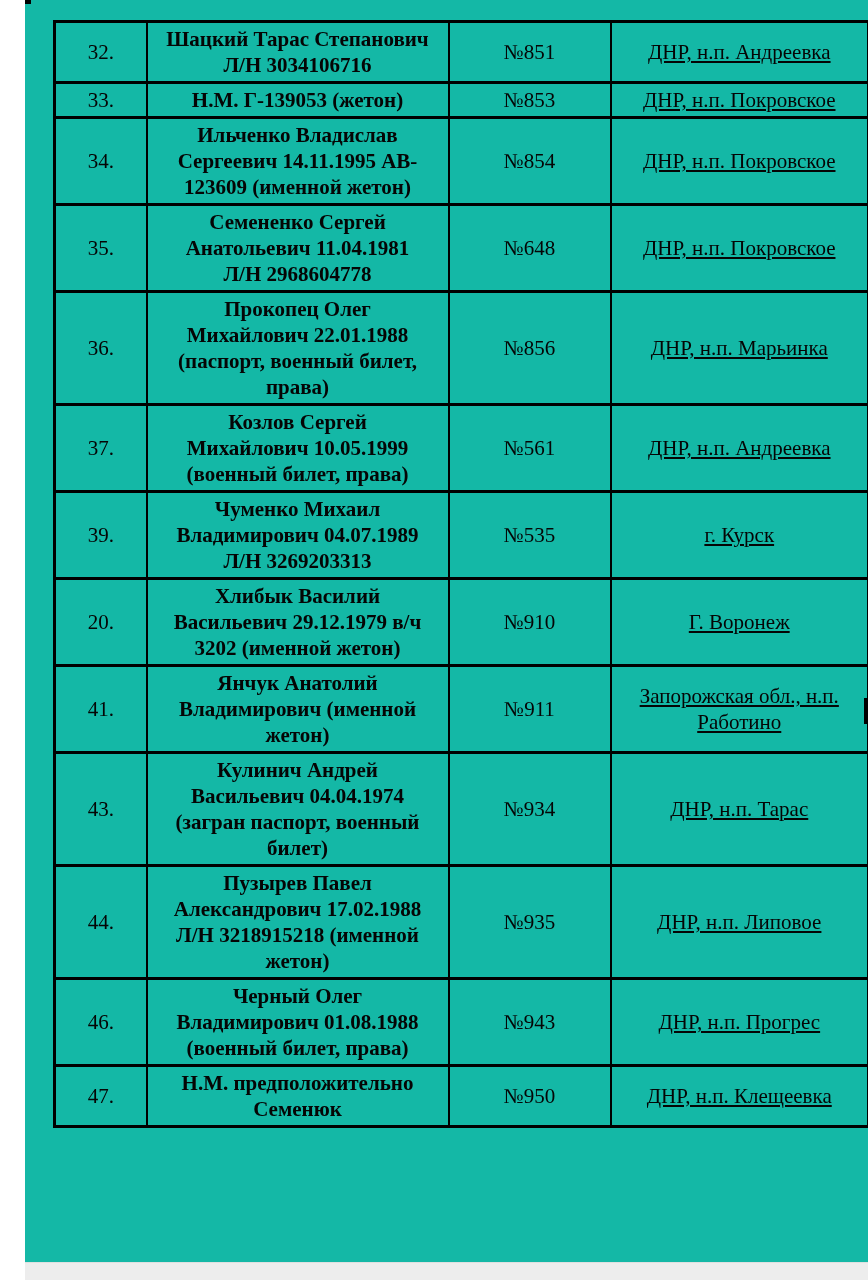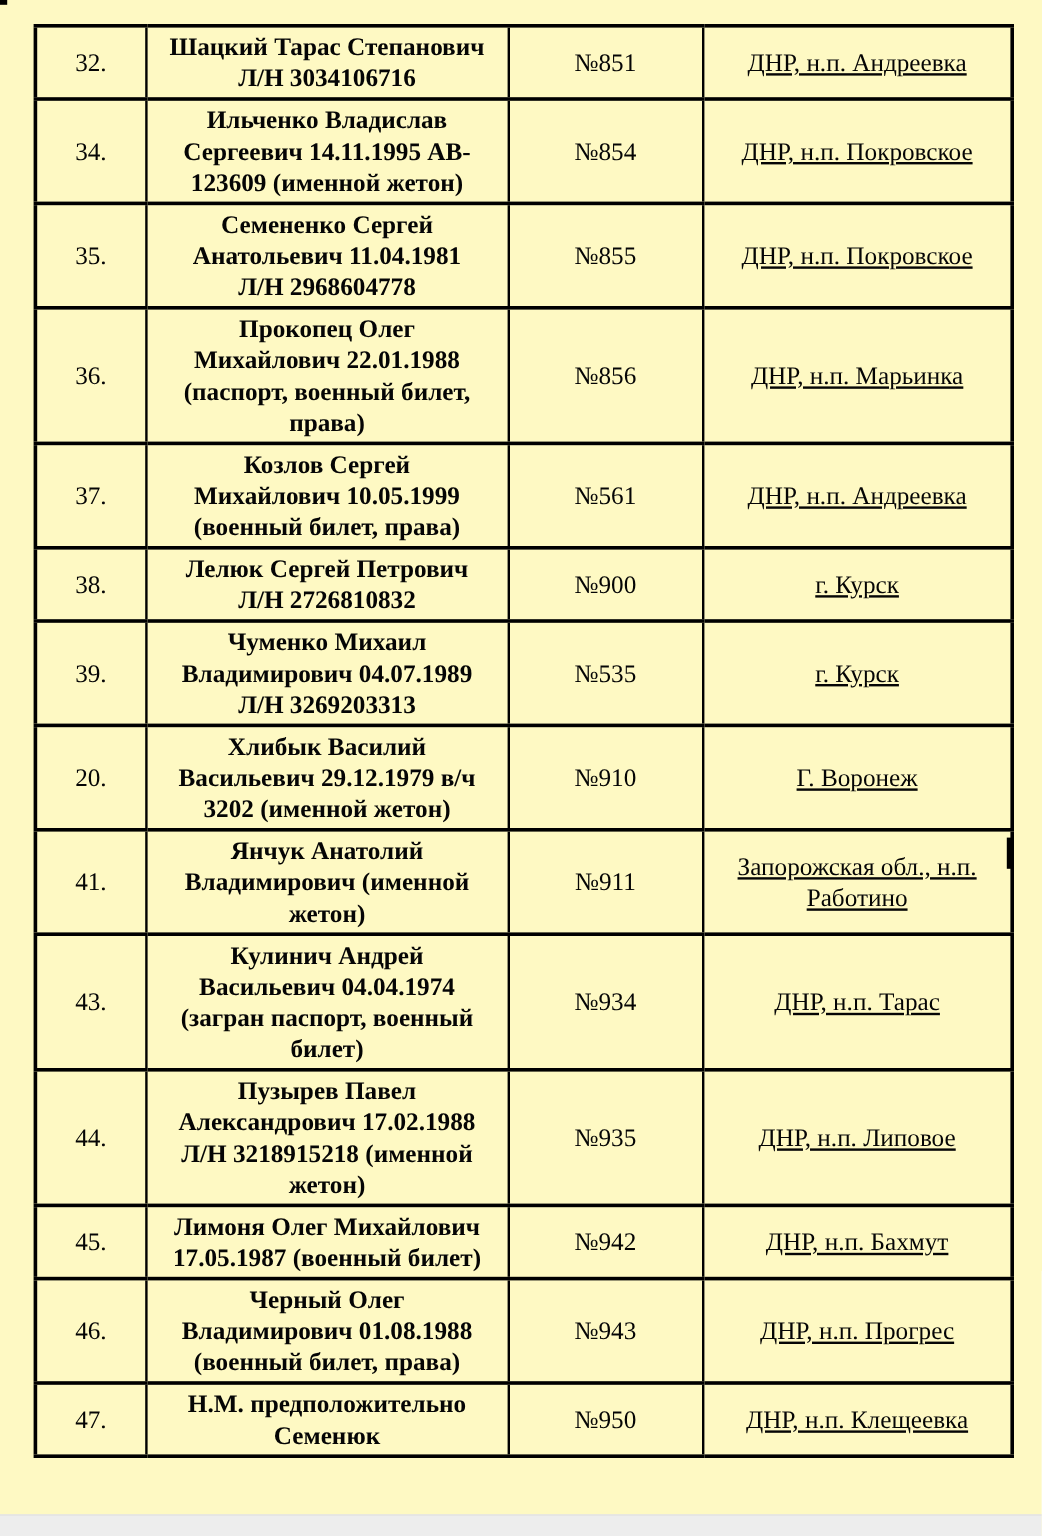--- a/index.html
+++ b/index.html
@@ -11,21 +11,22 @@
     width: 868px;
     height: 1280px;
     position: relative;
     overflow: hidden;
     font-family: "Liberation Serif", "DejaVu Serif", serif;
     color: #050505;
   }
   .page {
     position: absolute;
     inset: 0;
-    background: #fef9c3;
+    background: #14b8a6;
+    margin-left: 25px;
   }
   table.doc-table {
     position: absolute;
     left: 28px;
     top: 20px;
     width: 814px;
     border-collapse: collapse;
     table-layout: fixed;
     border: 3px solid #000;
   }
@@ -87,60 +88,59 @@
     </colgroup>
     <tbody>
         <tr>
           <td class="col-index">32.</td>
           <td class="col-name">Шацкий Тарас Степанович
 Л/Н 3034106716</td>
           <td class="col-ref">№851</td>
           <td class="col-place">ДНР, н.п. Андреевка</td>
         </tr>
         <tr>
+          <td class="col-index">33.</td>
+          <td class="col-name">Н.М. Г-139053 (жетон)</td>
+          <td class="col-ref">№853</td>
+          <td class="col-place">ДНР, н.п. Покровское</td>
+        </tr>
+        <tr>
           <td class="col-index">34.</td>
           <td class="col-name">Ильченко Владислав
 Сергеевич 14.11.1995 АВ-
 123609 (именной жетон)</td>
           <td class="col-ref">№854</td>
           <td class="col-place">ДНР, н.п. Покровское</td>
         </tr>
         <tr>
           <td class="col-index">35.</td>
           <td class="col-name">Семененко Сергей
 Анатольевич 11.04.1981
 Л/Н 2968604778</td>
-          <td class="col-ref">№855</td>
+          <td class="col-ref">№648</td>
           <td class="col-place">ДНР, н.п. Покровское</td>
         </tr>
         <tr>
           <td class="col-index">36.</td>
           <td class="col-name">Прокопец Олег
 Михайлович 22.01.1988
 (паспорт, военный билет,
 права)</td>
           <td class="col-ref">№856</td>
           <td class="col-place">ДНР, н.п. Марьинка</td>
         </tr>
         <tr>
           <td class="col-index">37.</td>
           <td class="col-name">Козлов Сергей
 Михайлович 10.05.1999
 (военный билет, права)</td>
           <td class="col-ref">№561</td>
           <td class="col-place">ДНР, н.п. Андреевка</td>
         </tr>
         <tr>
-          <td class="col-index">38.</td>
-          <td class="col-name">Лелюк Сергей Петрович
-Л/Н 2726810832</td>
-          <td class="col-ref">№900</td>
-          <td class="col-place">г. Курск</td>
-        </tr>
-        <tr>
           <td class="col-index">39.</td>
           <td class="col-name">Чуменко Михаил
 Владимирович 04.07.1989
 Л/Н 3269203313</td>
           <td class="col-ref">№535</td>
           <td class="col-place">г. Курск</td>
         </tr>
         <tr>
           <td class="col-index">20.</td>
           <td class="col-name">Хлибык Василий
@@ -170,27 +170,20 @@
         <tr>
           <td class="col-index">44.</td>
           <td class="col-name">Пузырев Павел
 Александрович 17.02.1988
 Л/Н 3218915218 (именной
 жетон)</td>
           <td class="col-ref">№935</td>
           <td class="col-place">ДНР, н.п. Липовое</td>
         </tr>
         <tr>
-          <td class="col-index">45.</td>
-          <td class="col-name">Лимоня Олег Михайлович
-17.05.1987 (военный билет)</td>
-          <td class="col-ref">№942</td>
-          <td class="col-place">ДНР, н.п. Бахмут</td>
-        </tr>
-        <tr>
           <td class="col-index">46.</td>
           <td class="col-name">Черный Олег
 Владимирович 01.08.1988
 (военный билет, права)</td>
           <td class="col-ref">№943</td>
           <td class="col-place">ДНР, н.п. Прогрес</td>
         </tr>
         <tr>
           <td class="col-index">47.</td>
           <td class="col-name">Н.М. предположительно

